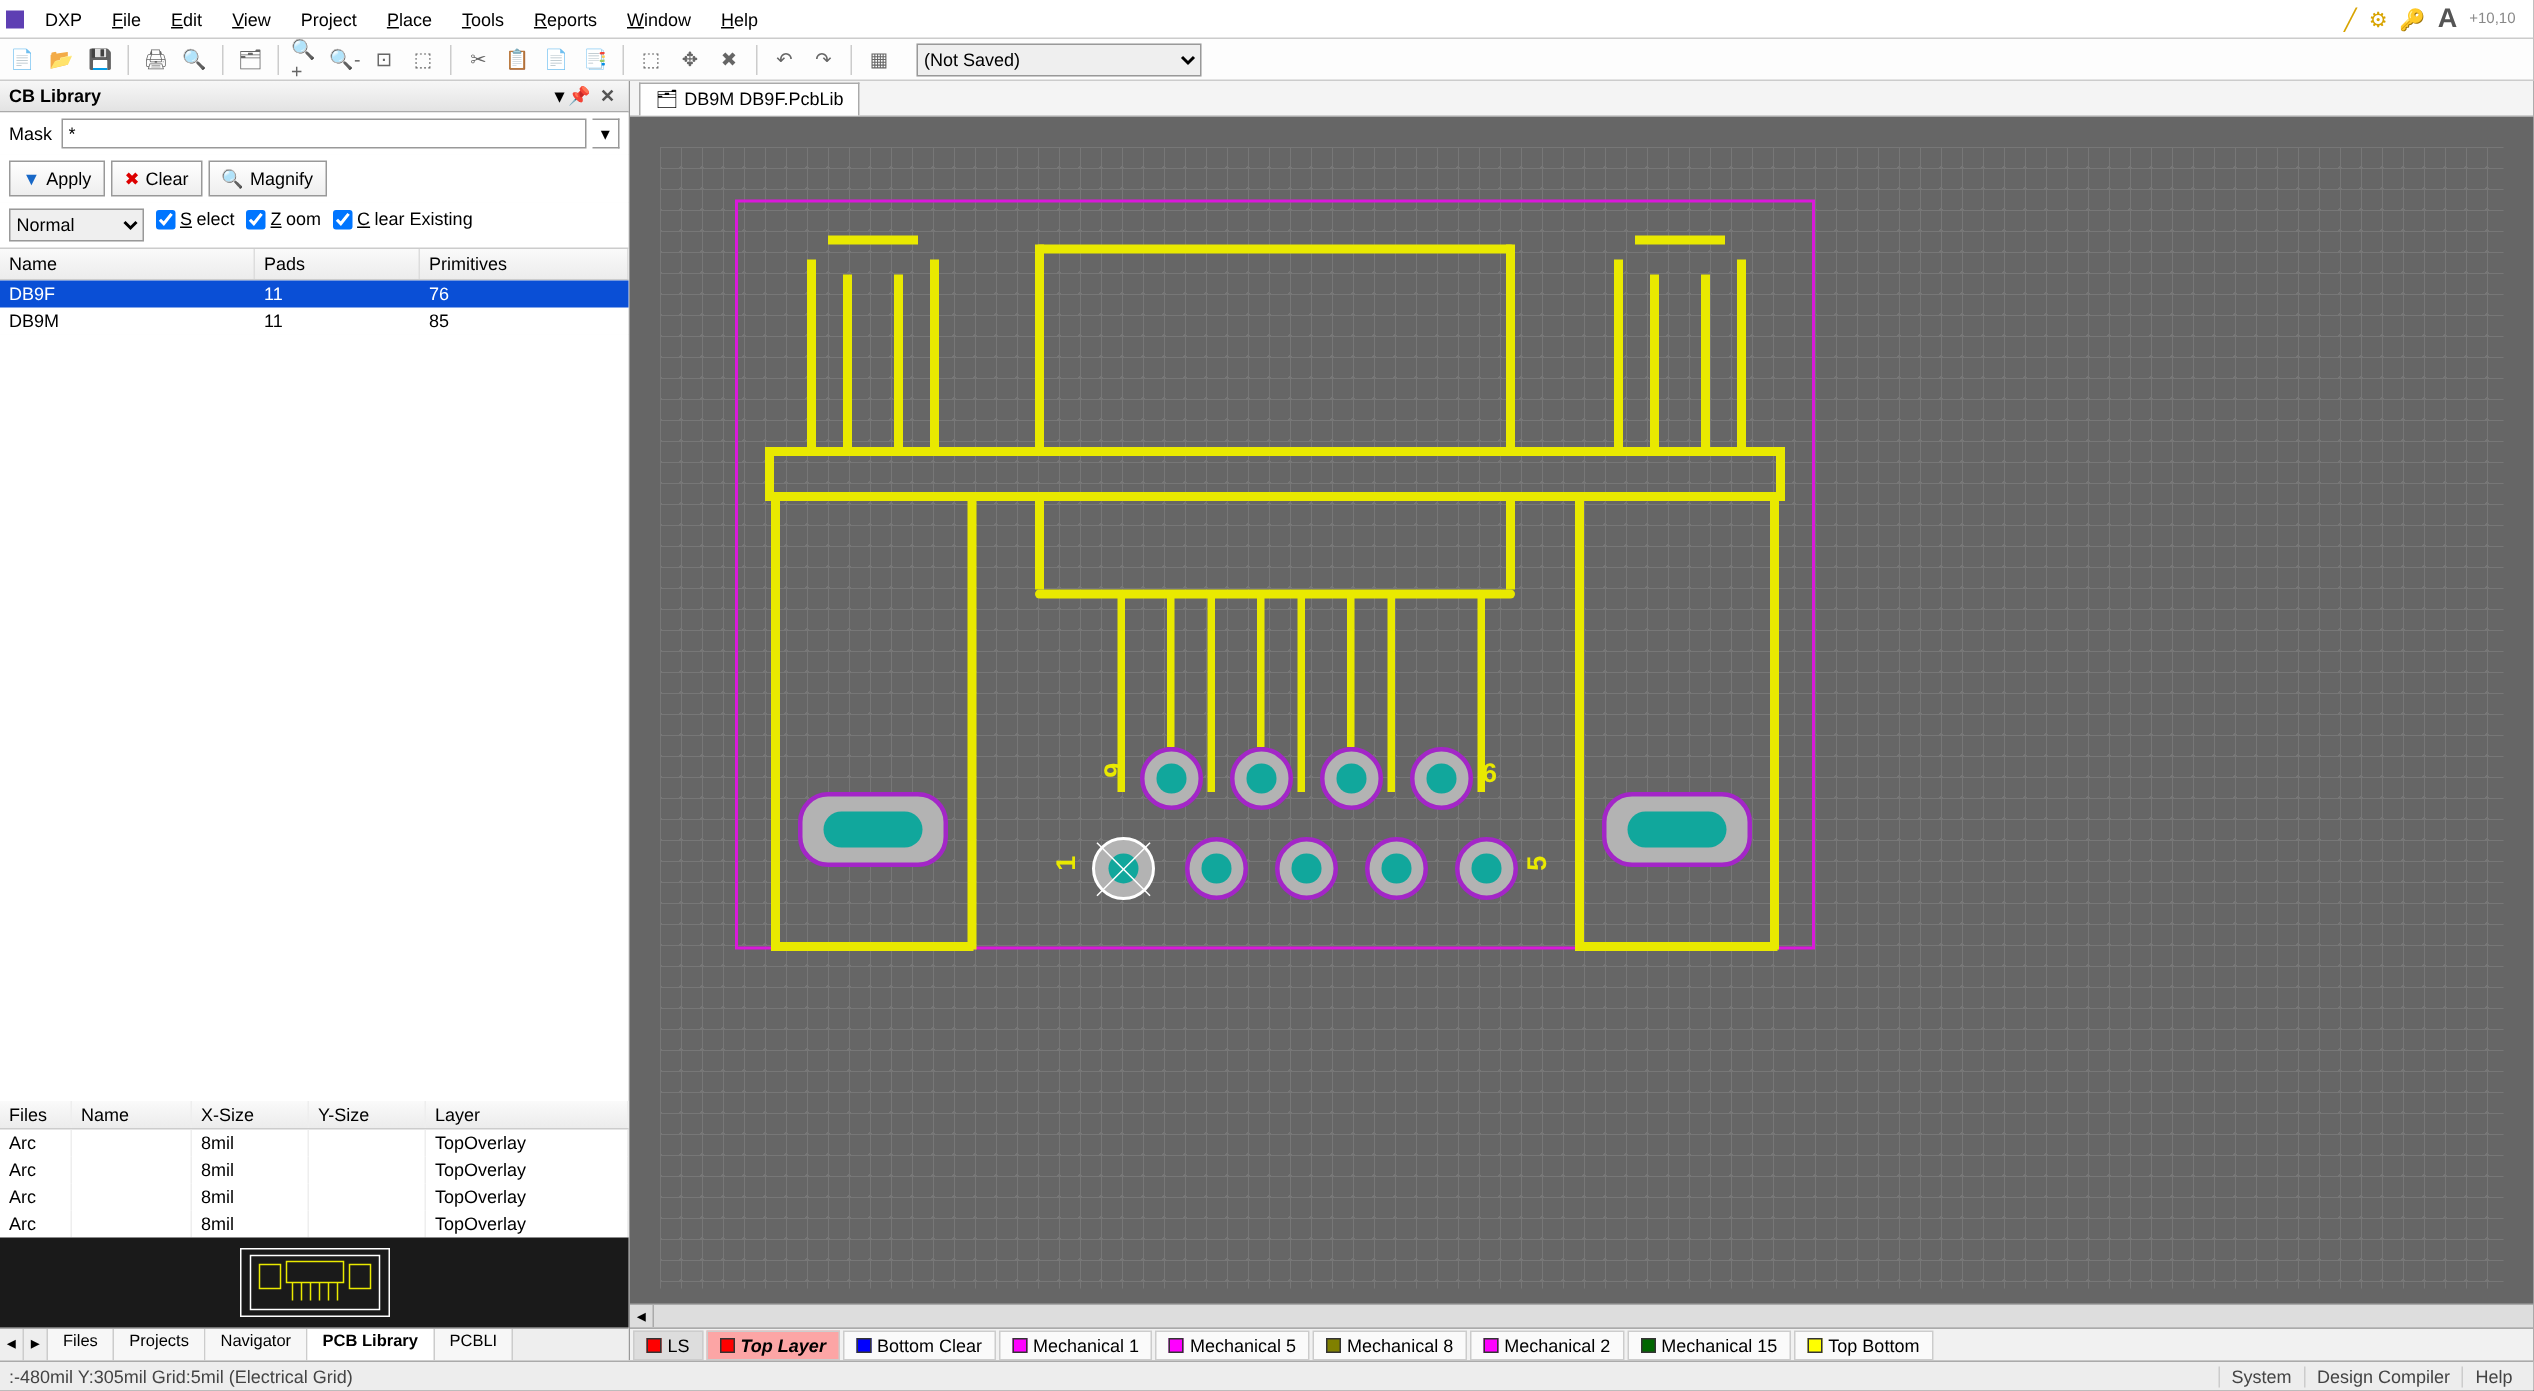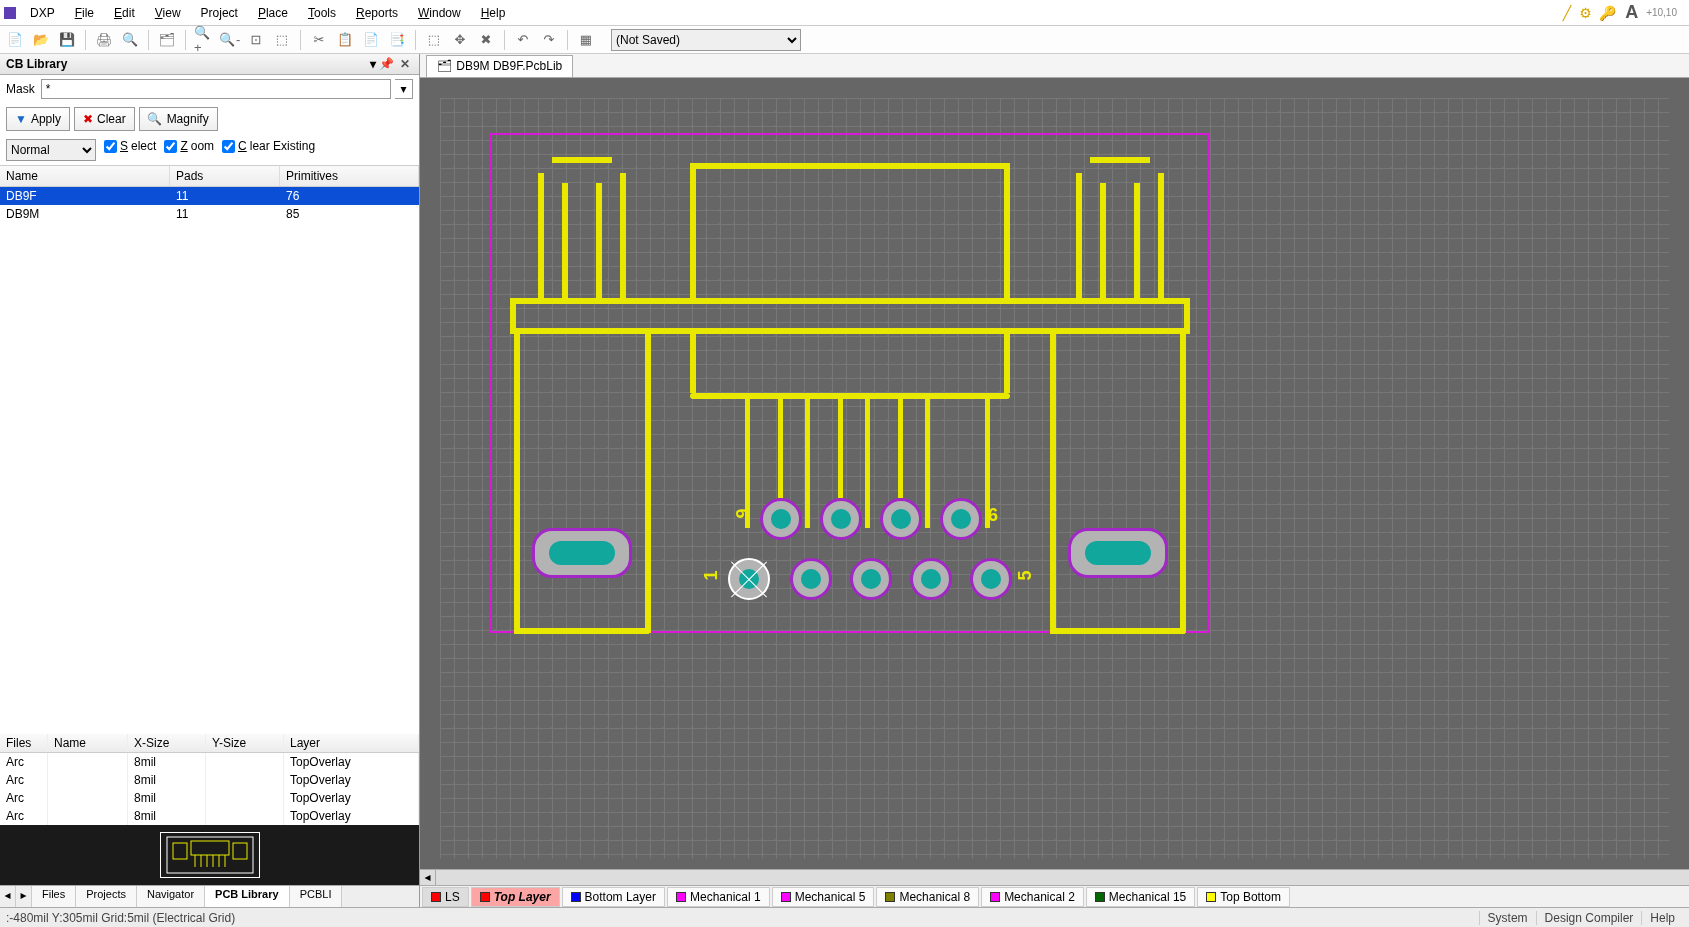--- a/index.html
+++ b/index.html
@@ -427,21 +427,21 @@
           <div class="layer-btn ls">
             <span class="sw" style="background: rgb(255, 0, 0);"></span>
             <span>LS</span>
           </div>
           <div class="layer-btn active">
             <span class="sw" style="background: rgb(255, 0, 0);"></span>
             <span>Top Layer</span>
           </div>
           <div class="layer-btn">
             <span class="sw" style="background: rgb(0, 0, 255);"></span>
-            <span>Bottom Layer</span>
+            <span>Bottom Clear</span>
           </div>
           <div class="layer-btn">
             <span class="sw" style="background: rgb(255, 0, 255);"></span>
             <span>Mechanical 1</span>
           </div>
           <div class="layer-btn">
             <span class="sw" style="background: rgb(255, 0, 255);"></span>
             <span>Mechanical 5</span>
           </div>
           <div class="layer-btn">

